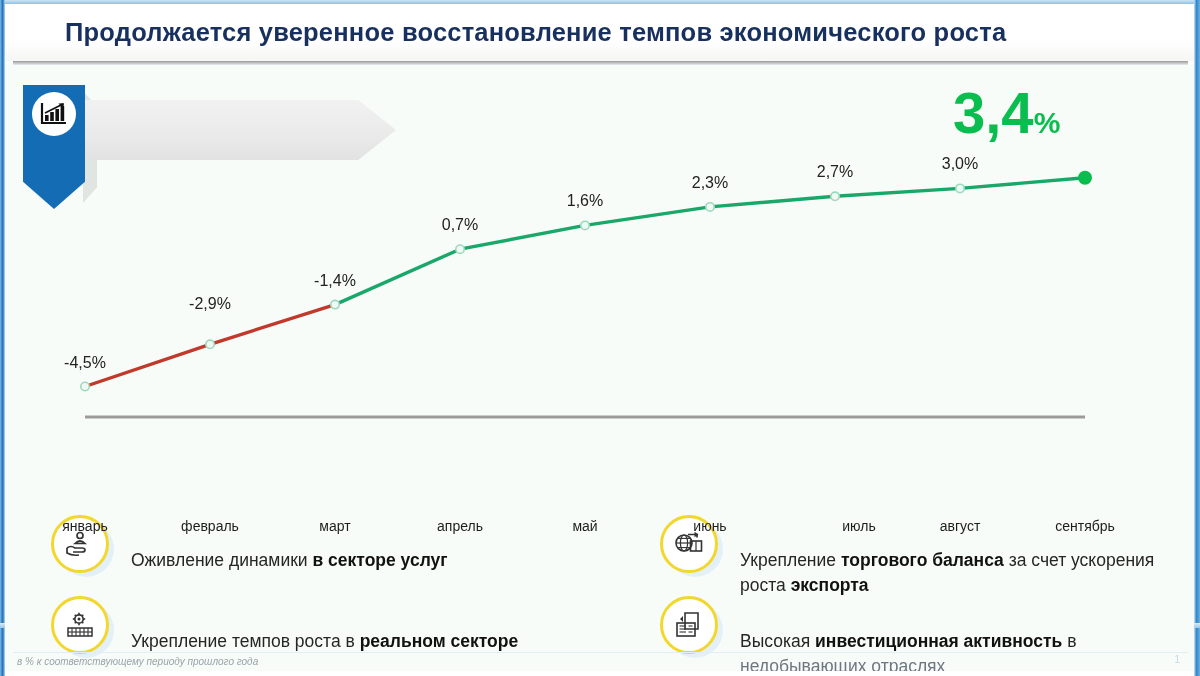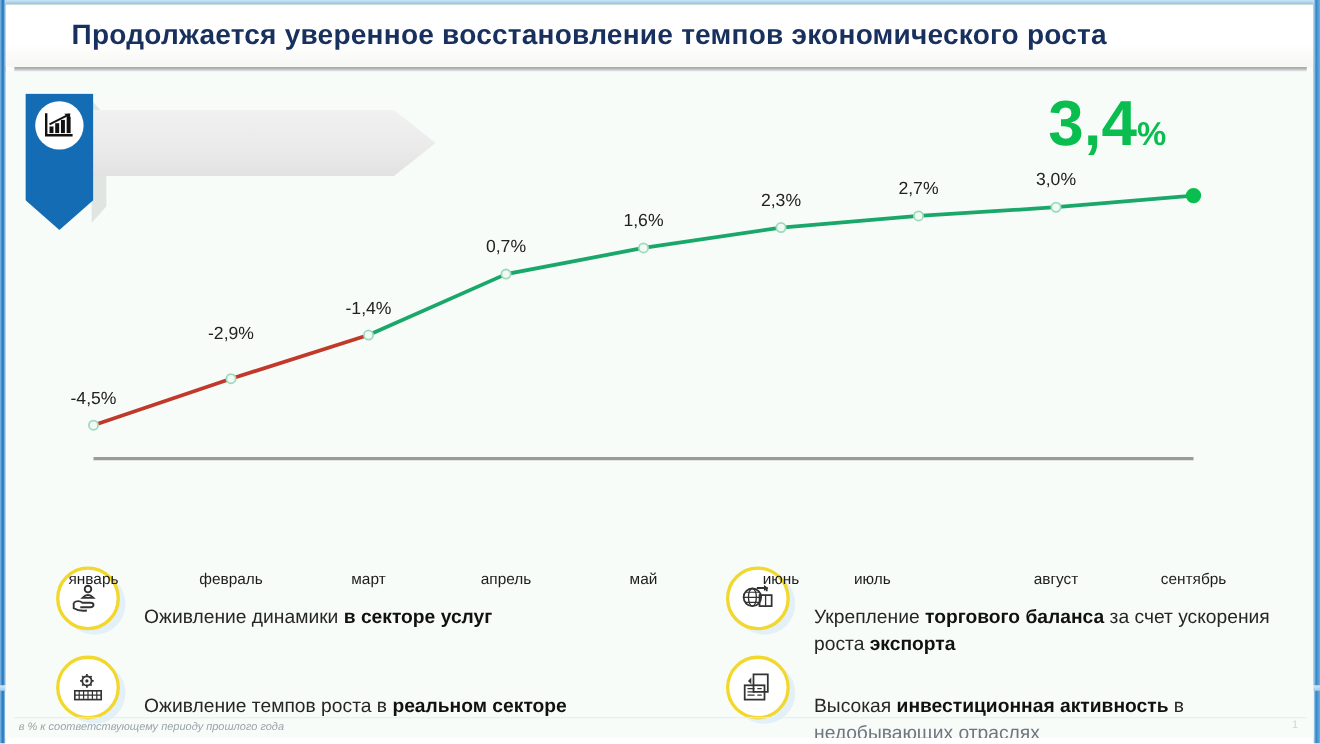--- a/index.html
+++ b/index.html
@@ -13,21 +13,21 @@
     overflow: hidden;
     font-family: "Liberation Sans", sans-serif;
   }
 
   
   #slide {
     position: relative;
     width: 1200px;
     height: 628px;
     box-sizing: border-box;
-    background: #14532d;
+    background: #ec4899;
   }
   .frame-edge {
     position: absolute;
     background: #3a8ed0;
   }
   .frame-left   { left: 0;  top: 0;  width: 5px;  height: 676px;
                   background: linear-gradient(90deg,#7fb9e6 0%, #1a6fb5 55%, #bcd9f0 100%); }
   .frame-right  { right: 0; top: 0;  width: 6px;  height: 676px;
                   background: linear-gradient(270deg,#6fb0e0 0%, #2f86c9 60%, #cfe4f5 100%); }
   .frame-top    { left: 0;  top: 0;  width: 1200px; height: 4px;
@@ -264,21 +264,21 @@
           <div class="pt-label" style="left: 830px; top: 98.337px;">2,7%</div>
           <div class="pt-label" style="left: 955px; top: 90.413px;">3,0%</div>
         </div>
       <div id="month-labels">
           <div class="month-label" style="left: 80px;">январь</div>
           <div class="month-label" style="left: 205px;">февраль</div>
           <div class="month-label" style="left: 330px;">март</div>
           <div class="month-label" style="left: 455px;">апрель</div>
           <div class="month-label" style="left: 580px;">май</div>
           <div class="month-label" style="left: 705px;">июнь</div>
-          <div class="month-label" style="left: 788px;">июль</div>
+          <div class="month-label" style="left: 854px;">июль</div>
           <div class="month-label" style="left: 955px;">август</div>
           <div class="month-label" style="left: 1080px;">сентябрь</div>
         </div>
     </div>
 
     <div id="ribbon-shadow"></div>
     <div id="chevron"></div>
     <div id="ribbon"></div>
     <div id="ribbon-circle">
       <svg width="28" height="26" viewBox="0 0 28 26">
@@ -327,21 +327,21 @@
           <g stroke="#333" stroke-width="1.1">
             <line x1="7" y1="17" x2="7" y2="25"></line>
             <line x1="11" y1="17" x2="11" y2="25"></line>
             <line x1="15" y1="17" x2="15" y2="25"></line>
             <line x1="19" y1="17" x2="19" y2="25"></line>
             <line x1="23" y1="17" x2="23" y2="25"></line>
             <line x1="3" y1="21" x2="27" y2="21"></line>
           </g>
         </svg>
       </div>
-      <div class="bullet-text"><span>Оживление темпов роста в </span><b>реальном секторе</b></div>
+      <div class="bullet-text"><span>Укрепление темпов роста в </span><b>реальном секторе</b></div>
     </div>
 
     <div class="bullet" id="bullet-r0" style="left:655px; top:511px; width:500px;">
       <div class="bullet-icon">
         <svg width="30" height="28" viewBox="0 0 30 28">
           <circle cx="10" cy="13" r="8" fill="none" stroke="#333" stroke-width="1.6"></circle>
           <ellipse cx="10" cy="13" rx="3.6" ry="8" fill="none" stroke="#333" stroke-width="1.2"></ellipse>
           <line x1="2" y1="13" x2="18" y2="13" stroke="#333" stroke-width="1.2"></line>
           <line x1="3.4" y1="8.4" x2="16.6" y2="8.4" stroke="#333" stroke-width="1.1"></line>
           <line x1="3.4" y1="17.6" x2="16.6" y2="17.6" stroke="#333" stroke-width="1.1"></line>

